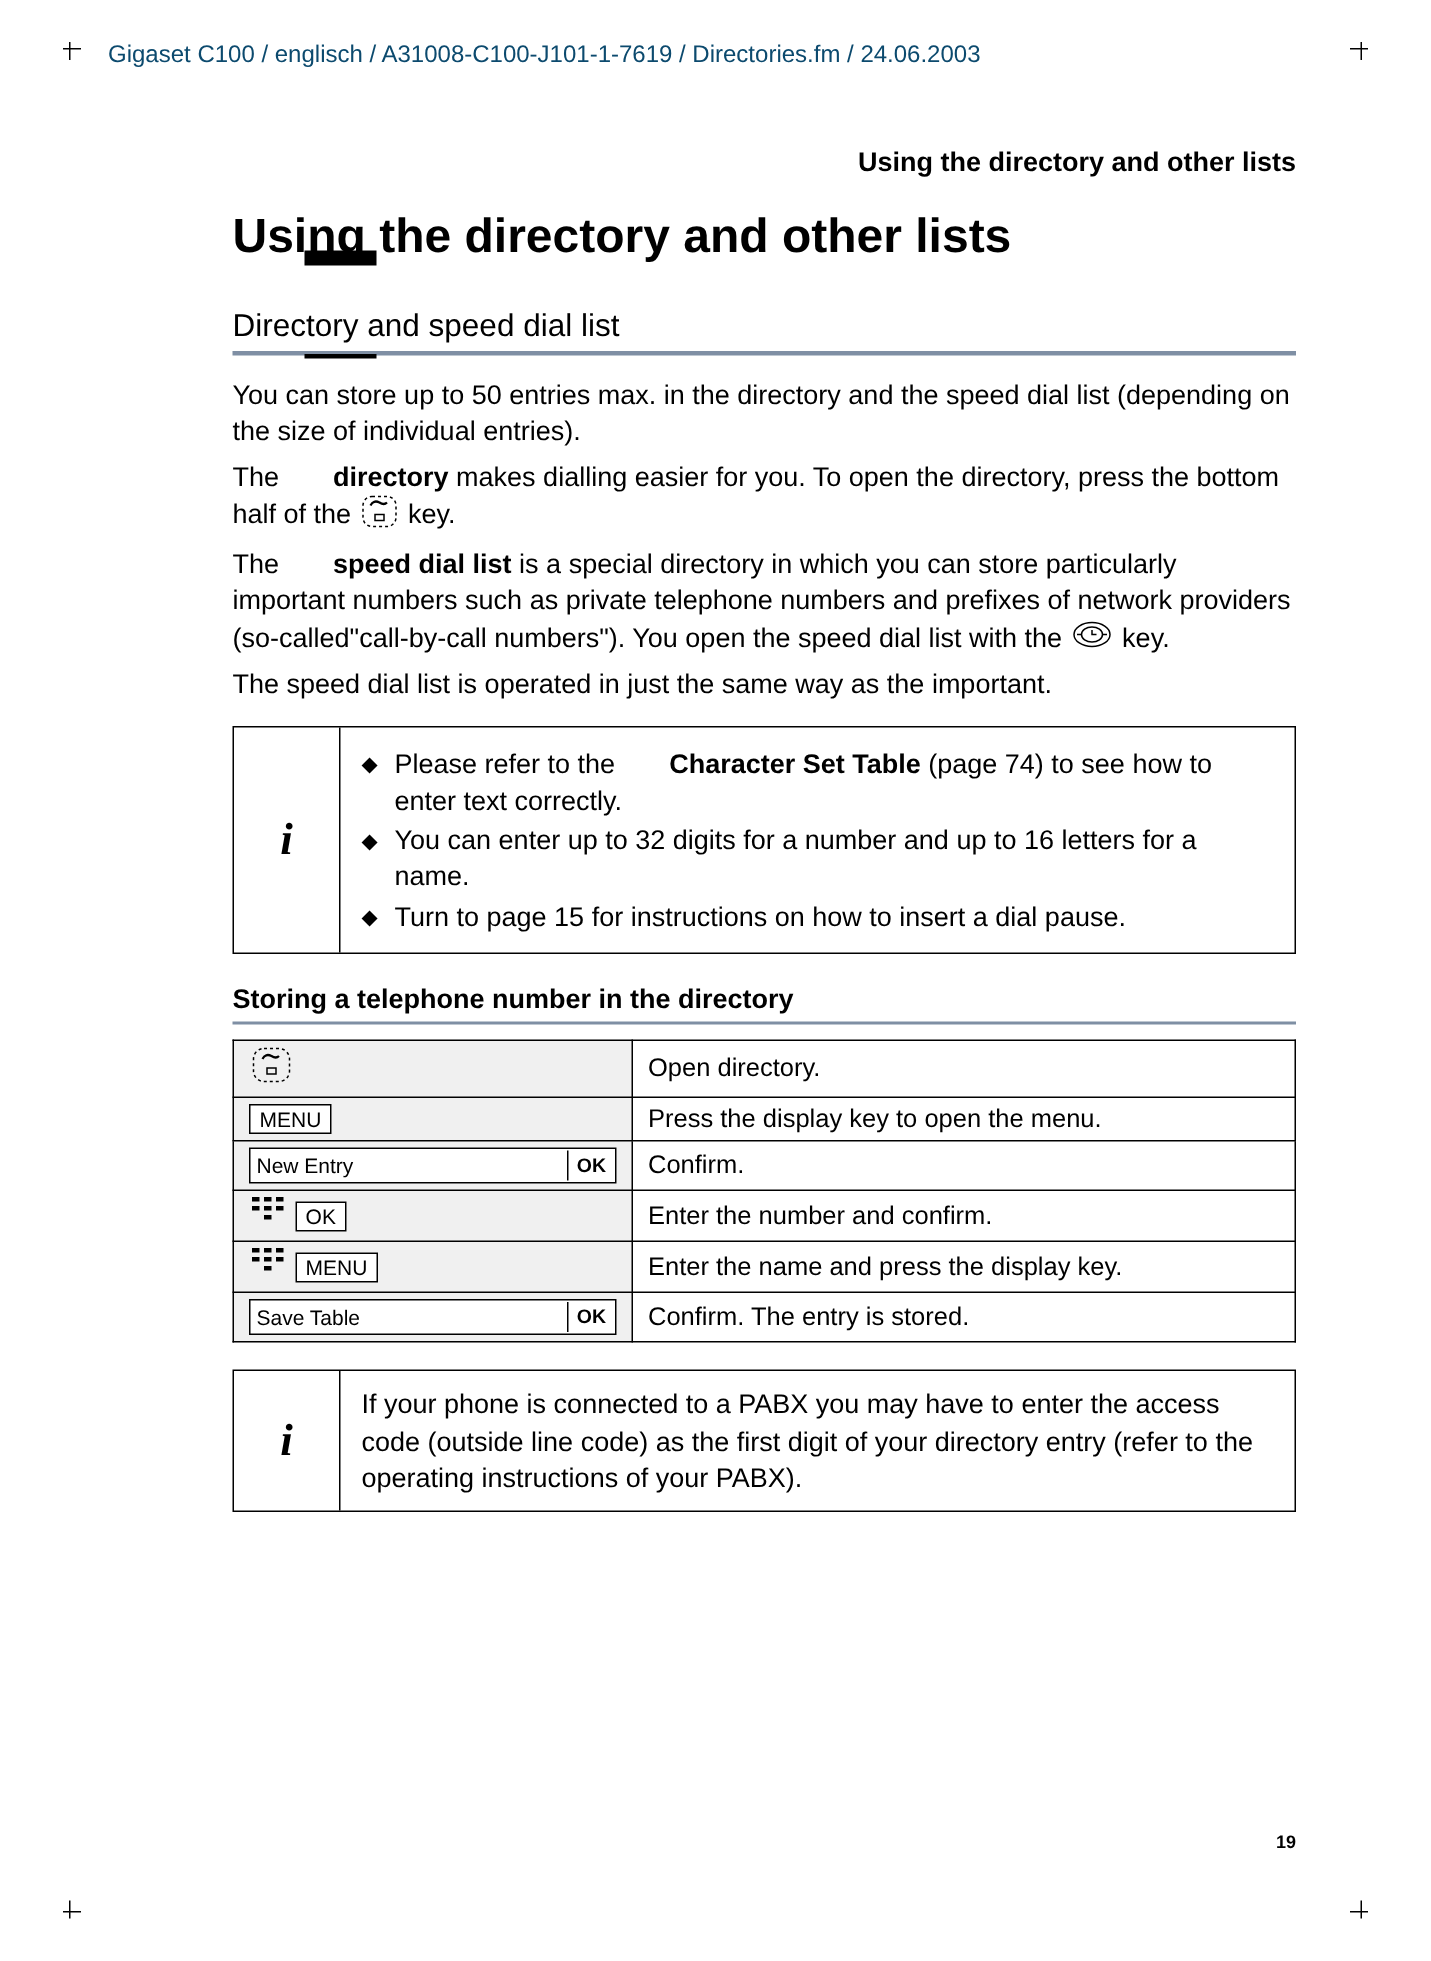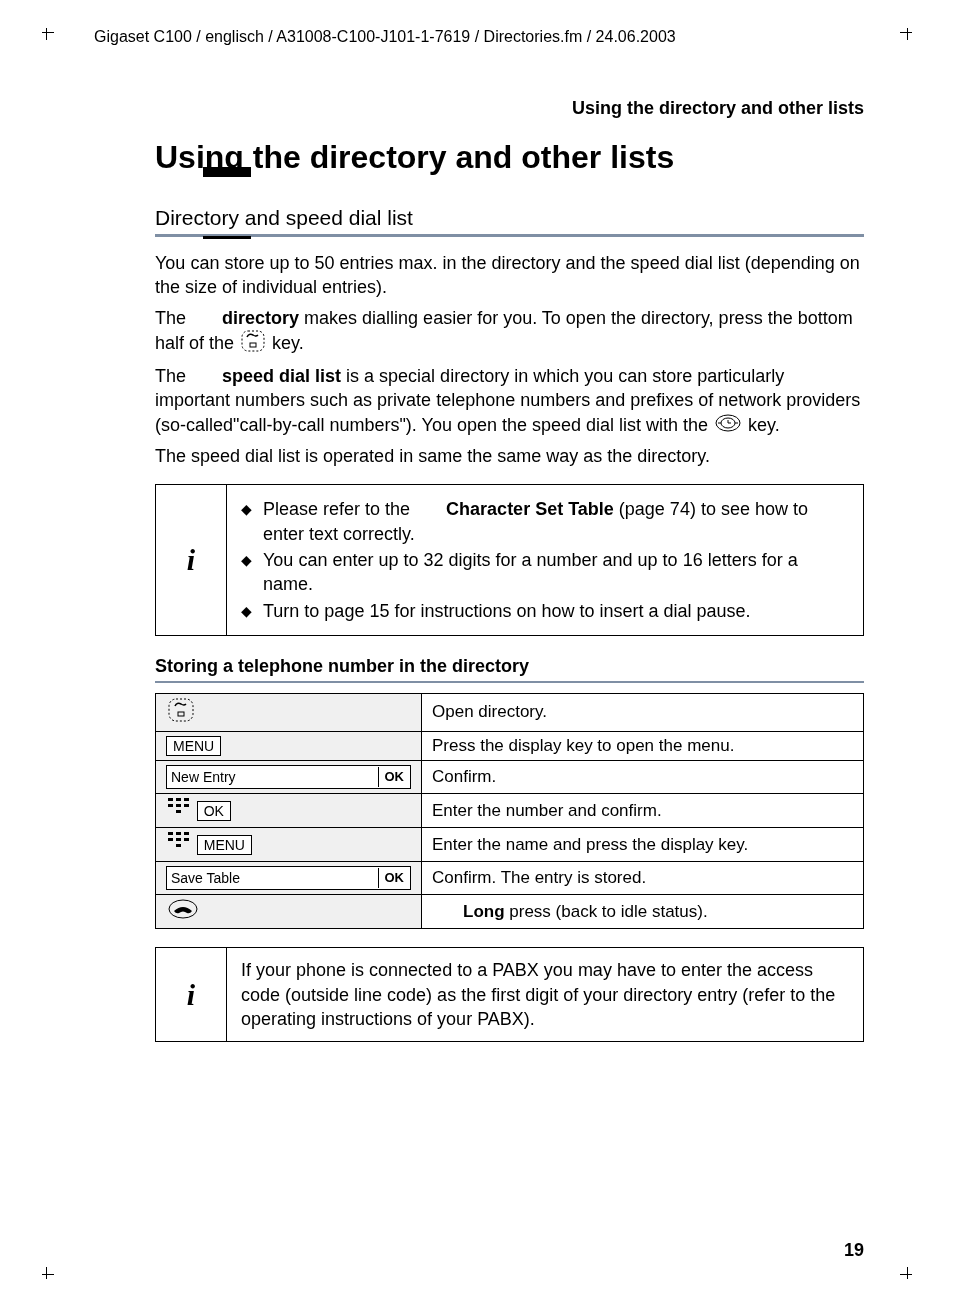--- a/index.html
+++ b/index.html
@@ -28,22 +28,22 @@
   .crop-tl::after  { width:12px; height:1px; left:-4px; top:0; }
   .crop-tr::before { width:1px; height:12px; right:0; top:-4px; }
   .crop-tr::after  { width:12px; height:1px; right:-4px; top:0; }
   .crop-bl::before { width:1px; height:12px; left:0; bottom:-4px; }
   .crop-bl::after  { width:12px; height:1px; left:-4px; bottom:0; }
   .crop-br::before { width:1px; height:12px; right:0; bottom:-4px; }
   .crop-br::after  { width:12px; height:1px; right:-4px; bottom:0; }
 
   .header-line {
     font-size: 16px;
-    color: #000000;
-    margin-left: 34px;
+    color: #0c4a6e;
+    margin-left: 12px;
   }
   .running-head {
     text-align: right;
     font-weight: 700;
     font-size: 18px;
     margin-top: 52px;
     margin-right: 30px;
   }
   .content {
     margin-left: 95px;
@@ -177,24 +177,24 @@
   .entry-row .ok {
     border-left: 1px solid #000;
     font-weight: 700;
     font-size: 13px;
     padding: 0 6px;
     line-height: 20px;
   }
 
   .pagenum {
     position: absolute;
-    bottom: 46px;
+    bottom: 72px;
     right: 90px;
     font-weight: 700;
-    font-size: 18px;
+    font-size: 12px;
   }
 </style>
 </head>
 <body>
 
 <div class="page">
   <div class="crop crop-tl"></div>
   <div class="crop crop-tr"></div>
   <div class="crop crop-bl"></div>
   <div class="crop crop-br"></div>
@@ -227,21 +227,21 @@
 
     <p class="body">
       <span>The </span><span class="bold">speed dial list</span><span> is a special directory in which you can store particularly important numbers such as private telephone numbers and prefixes of network providers (so-called"call-by-call numbers"). You open the speed dial list with the </span><span class="keyglyph"><svg width="26" height="18" viewBox="0 0 26 18">
             <ellipse cx="13" cy="9" rx="12" ry="8" fill="none" stroke="#000" stroke-width="1"></ellipse>
             <ellipse cx="13" cy="9" rx="7" ry="5" fill="none" stroke="#000" stroke-width="1"></ellipse>
             <path d="M13 6 l0 3 l3 0" fill="none" stroke="#000" stroke-width="1"></path>
             <path d="M3 9 l3 0 M20 9 l3 0" stroke="#000" stroke-width="1"></path>
           </svg></span><span> key.</span>
     </p>
 
-    <p class="body">The speed dial list is operated in same the same way as the directory.</p>
+    <p class="body">The speed dial list is operated in just the same way as the important.</p>
 
     <div class="info-box">
       <div class="info-icon">i</div>
       <div class="info-body">
         <ul>
           <li>
             <span>Please refer to the </span><span class="bold">Character Set Table</span><span> (page 74) to see how to enter text correctly.</span>
           </li>
           <li>You can enter up to 32 digits for a number and up to 16 letters for a name.</li>
           <li>Turn to page 15 for instructions on how to insert a dial pause.</li>
@@ -313,31 +313,20 @@
       </tr>
       <tr>
         <td class="left">
           <div class="entry-row">
             <span class="txt">Save Table</span>
             <span class="ok">OK</span>
           </div>
         </td>
         <td>Confirm. The entry is stored.</td>
       </tr>
-      <tr>
-        <td class="left">
-          <span class="keyglyph"><svg width="30" height="20" viewBox="0 0 30 20">
-                  <ellipse cx="15" cy="10" rx="14" ry="9" fill="none" stroke="#000" stroke-width="1"></ellipse>
-                  <path d="M6 12 q9 -8 18 0 q-2 3 -5 2 q-4 -3 -8 0 q-3 1 -5 -2 z" fill="#000"></path>
-                </svg></span>
-        </td>
-        <td>
-          <span class="bold">Long</span><span> press (back to idle status).</span>
-        </td>
-      </tr>
     </tbody>
       </table>
 
     <div class="info-box" style="margin-top:18px;">
       <div class="info-icon">i</div>
       <div class="info-body">If your phone is connected to a PABX you may have to enter the access code (outside line code) as the first digit of your directory entry (refer to the operating instructions of your PABX).</div>
     </div>
   </div>
 
   <div class="pagenum">19</div>

